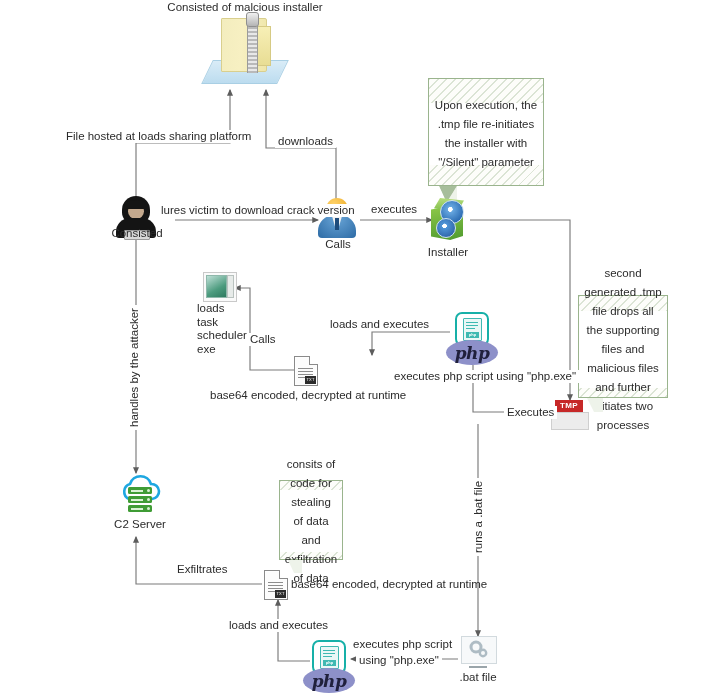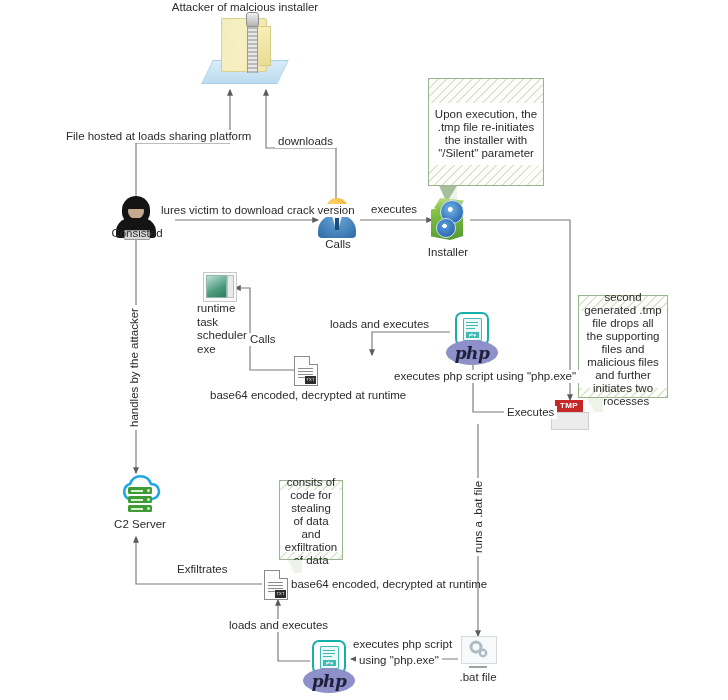--- a/index.html
+++ b/index.html
@@ -18,21 +18,21 @@
   .note{position:absolute;box-sizing:border-box;border:1.4px solid #9ab48d;
         background:
           repeating-linear-gradient(135deg,
             rgba(154,180,141,.34) 0px,
             rgba(154,180,141,.34) 1.3px,
             rgba(255,255,255,0) 1.3px,
             rgba(255,255,255,0) 6px);
         background-color:#fdfdfa;}
   .note .body{position:absolute;left:0;right:0;background:#ffffff;
         display:flex;align-items:center;justify-content:center;text-align:center;
-        font-size:11.5px;line-height:13px;color:#2b2b2b;padding:0 5px;box-sizing:border-box;}
+        font-size:11.5px;line-height:19px;color:#2b2b2b;padding:0 5px;box-sizing:border-box;}
   .note .tail{position:absolute;width:0;height:0;}
 
   
   .icon{position:absolute;}
 
   
   .zip-base{position:absolute;left:0;top:42px;width:74px;height:22px;
      background:linear-gradient(180deg,#d9ecf7,#bcdcef);
      transform:skewX(-26deg);border:1px solid #a9cfe4;}
   .zip-body{position:absolute;left:14px;top:0;width:44px;height:52px;
@@ -181,21 +181,21 @@
     <div class="tail" style="left:8px;top:79px;border-left:6px solid transparent;border-right:8px solid #eef3ea;border-top:13px solid #eef3ea;"></div>
   </div>
 
   <div class="icon" style="left:207px;top:18px;width:76px;height:70px;">
     <div class="zip-base"></div>
       <div class="zip-body"></div>
       <div class="zip-flap"></div>
     <div class="zip-strip"></div>
       <div class="zip-pull"></div>
   </div>
-  <div class="lbl ctr" style="left:150px;top:1px;width:190px;">Attacker of malcious installer</div>
+  <div class="lbl ctr" style="left:150px;top:1px;width:190px;">Consisted of malcious installer</div>
 
   <div class="icon" style="left:116px;top:196px;width:42px;height:44px;">
     <div class="atk-hood"></div>
       <div class="atk-face"></div>
       <div class="atk-fhood"></div>
     <div class="atk-body"></div>
       <div class="atk-lap"></div>
   </div>
   <div class="lbl ctr" style="left:106px;top:227px;width:62px;">Consisted</div>
 
@@ -214,21 +214,21 @@
       <div class="ins-cd2"></div>
   </div>
   <div class="lbl ctr" style="left:412px;top:246px;width:72px;">Installer</div>
 
   <div class="icon" style="left:203px;top:272px;width:32px;height:28px;">
     <div class="sch-frame"></div>
       <div class="sch-scr"></div>
       <div class="sch-bar"></div>
   </div>
   <div class="lbl wrap" style="left:197px;top:302px;width:58px;line-height:13.5px;">
-    <div>runtime</div>
+    <div>loads</div>
     <div>task</div>
     <div>scheduler</div>
     <div>exe</div>
   </div>
 
   <div class="icon doc" style="left:294px;top:356px;">
     <span class="ln" style="top:11px;width:15px;"></span>
     <span class="ln" style="top:14px;width:15px;"></span>
     <span class="ln" style="top:17px;width:15px;"></span>
     <span class="ln" style="top:20px;width:10px;"></span>

